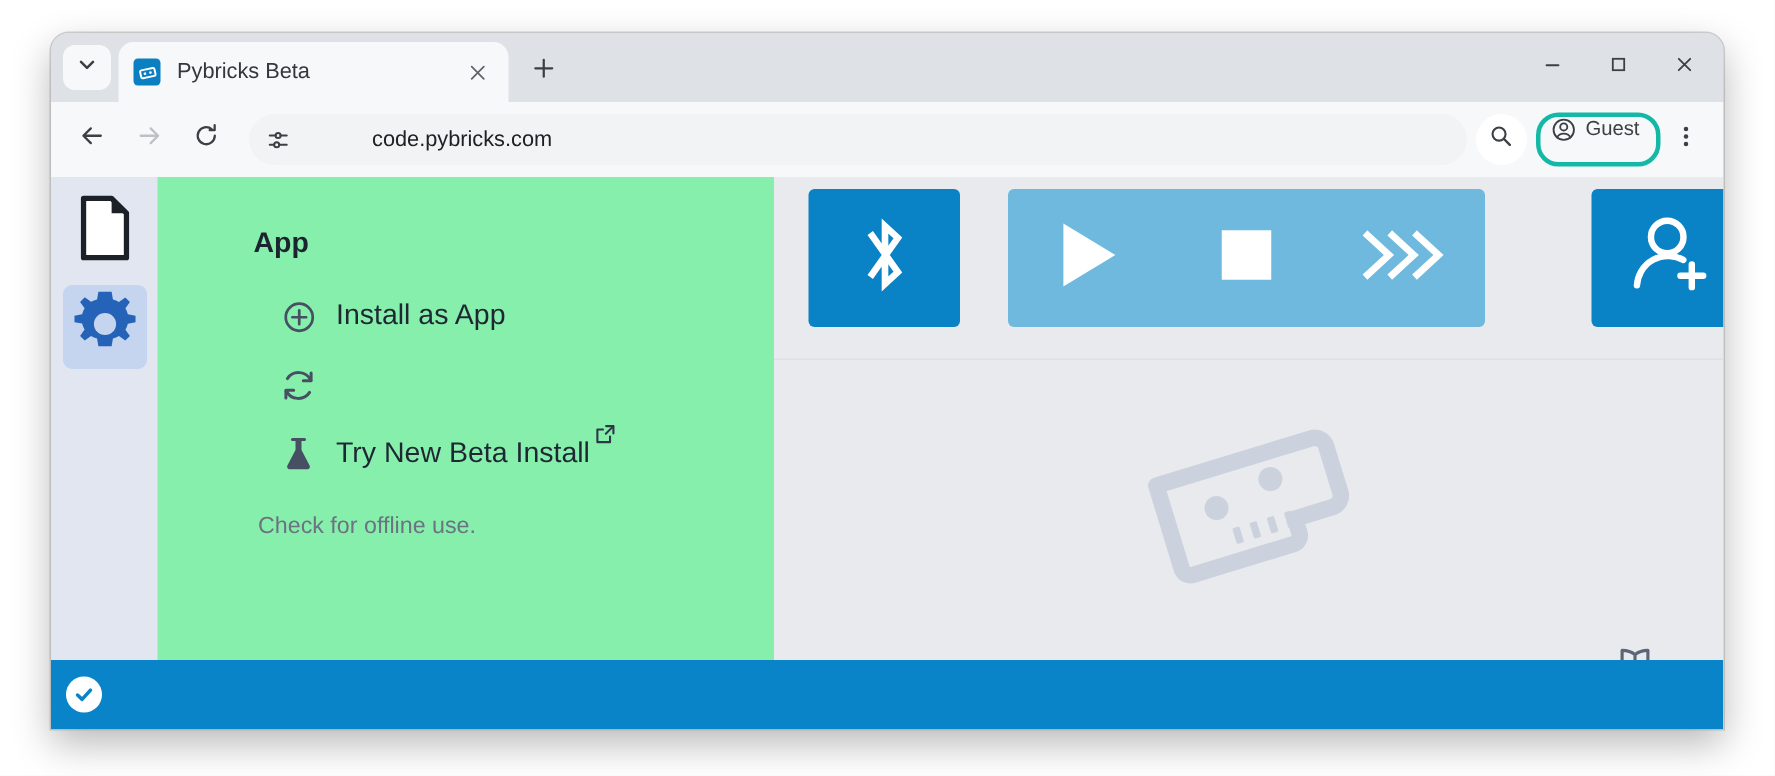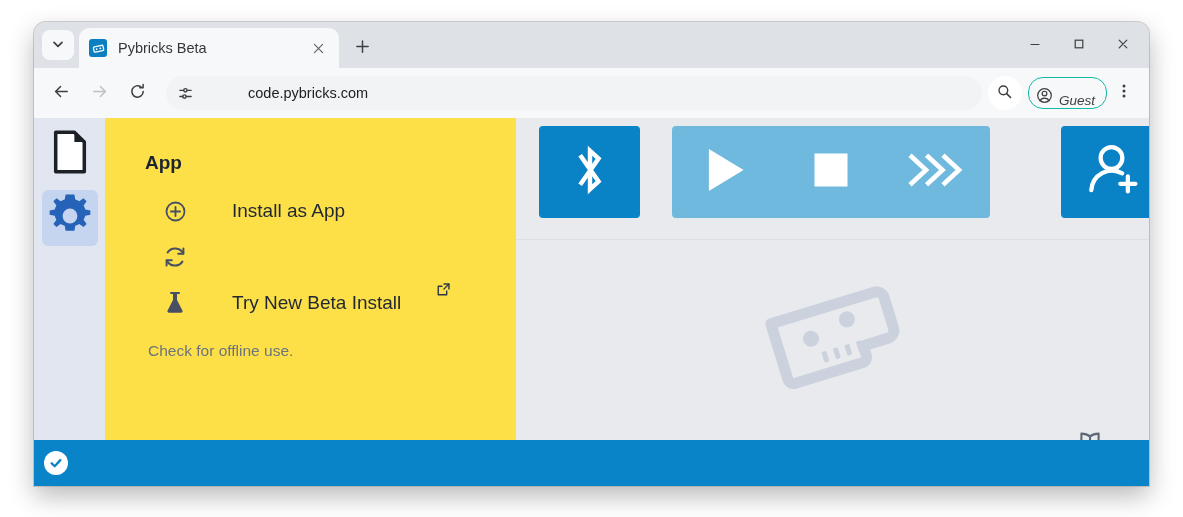--- a/index.html
+++ b/index.html
@@ -145,28 +145,27 @@
   .zoom-chip {
     width: 34px; height: 34px;
     border-radius: 50%;
     background: #ffffff;
     display: flex; align-items: center; justify-content: center;
     flex: 0 0 auto;
     margin-right: 6px;
   }
   .profile-chip {
     height: 30px;
-    border: 1px solid #14b8a6;
+    border: 3px solid #14b8a6;
     border-radius: 15px;
     display: flex;
-    align-items: flex-end;
+    align-items: flex-start;
     padding: 0 11px 0 7px;
     flex: 0 0 auto;
     margin-right: 2px;
-    font-style: italic;
   }
   .profile-label {
     font-size: 13.5px;
     color: #3c4043;
     margin-left: 6px;
     white-space: nowrap;
   }
   .kebab {
     width: 30px; height: 34px;
     display: flex; align-items: center; justify-content: center;
@@ -194,37 +193,36 @@
     border-radius: 6px;
     display: flex; align-items: center; justify-content: center;
   }
   .rail-item.active { background: #c5d4ef; }
 
   
   .settings {
     position: absolute;
     left: 71px; top: 0;
     width: 447px; height: 100%;
-    background: #fde047;
+    background: #86efac;
     border-right: 1px solid #d9dce1;
     box-sizing: border-box;
-    padding: 34px 0 0 40px;
+    padding: 34px 0 0 64px;
   }
   .settings-title {
     font-size: 19px;
     font-weight: bold;
     color: #1d2430;
     margin: 0 0 14px 0;
   }
   .menu-item {
     display: flex;
     align-items: center;
     height: 46px;
     padding-left: 17px;
-    gap: 32px;
   }
   .menu-icon {
     width: 26px; height: 26px;
     flex: 0 0 auto;
     margin-right: 12px;
     display: flex; align-items: center; justify-content: center;
   }
   .menu-label {
     font-size: 19px;
     color: #1f2733;

